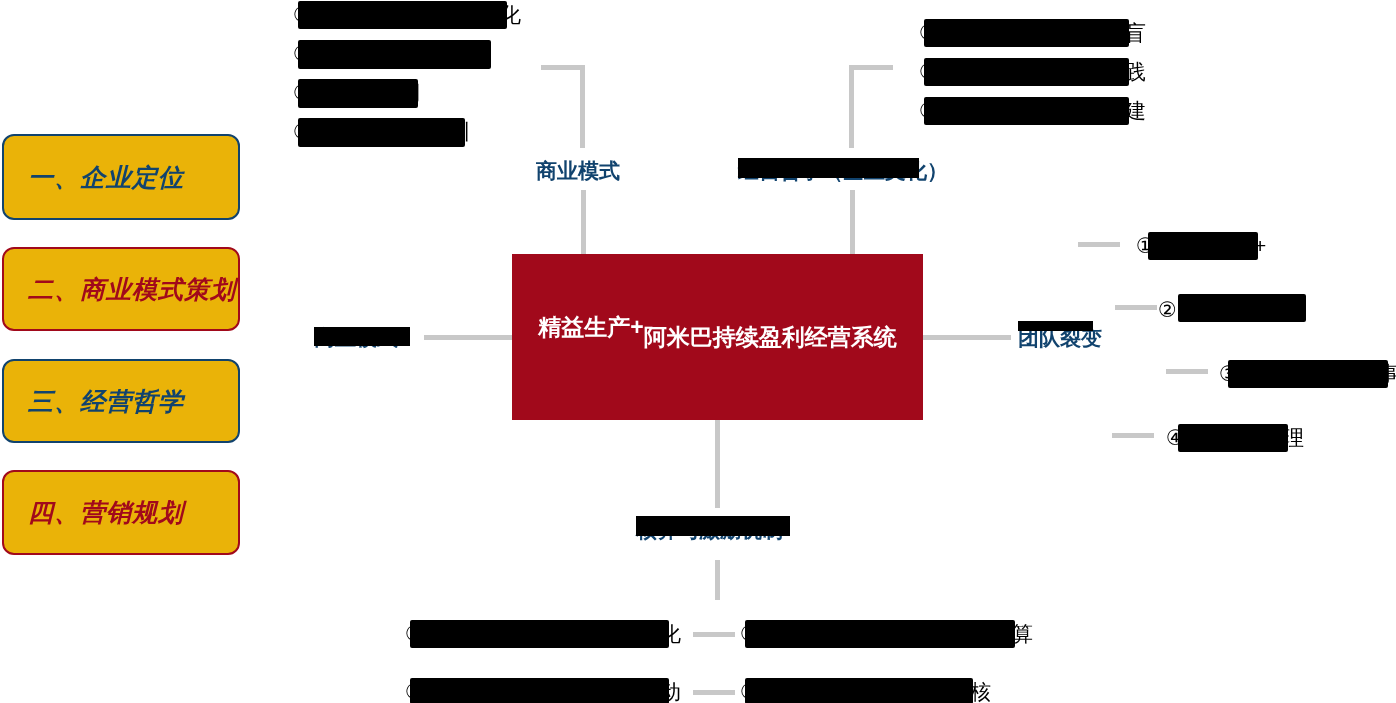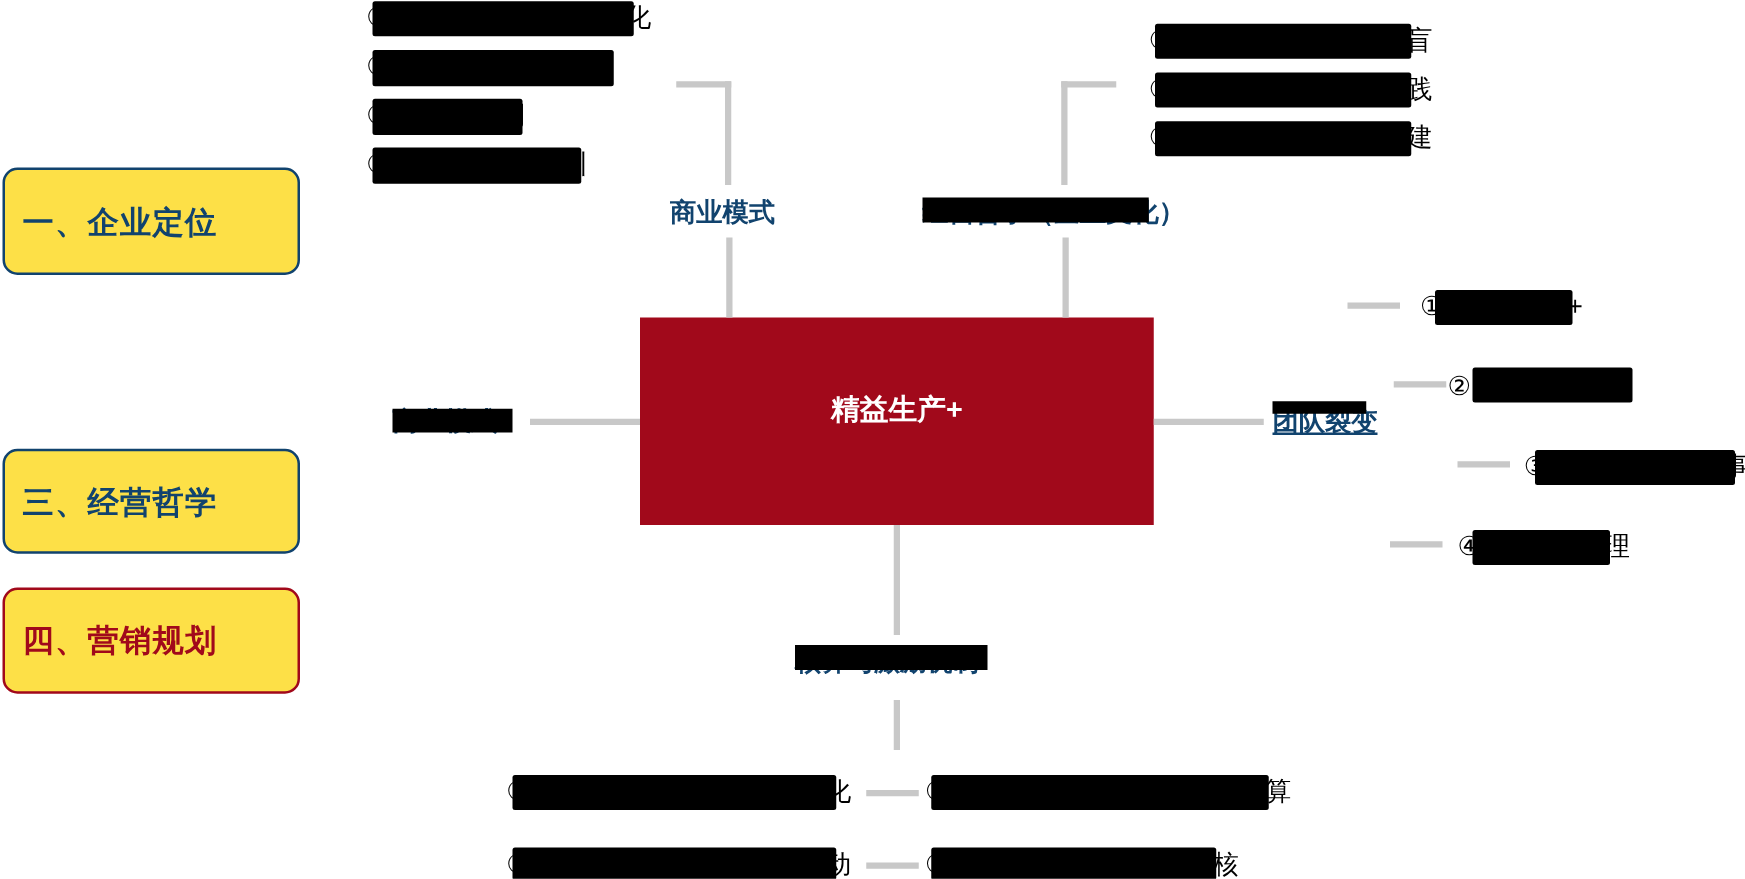--- a/index.html
+++ b/index.html
@@ -10,24 +10,25 @@
     font-family:"Liberation Sans","DejaVu Sans",sans-serif;
     overflow:hidden;
     position:relative;
   }
   #canvas{position:absolute;left:0;top:0;width:1396px;height:703px;}
 
   
   .agenda-box{
     position:absolute;
     box-sizing:border-box;
-    background:#fde047;
+    background:#eab308;
     border-radius:12px;
     display:flex;align-items:center;
-    padding-left:14px;
+    padding-left:24px;
+    font-style:italic;
   }
   .agenda-box.navy{border:2px solid #11436E;}
   .agenda-box.red{border:2px solid #A1091B;}
   .agenda-label{
     font-size:25px;font-weight:bold;letter-spacing:1px;
     white-space:nowrap;
   }
   .agenda-box.navy .agenda-label{color:#11436E;}
   .agenda-box.red  .agenda-label{color:#A1091B;}
 
@@ -88,31 +89,35 @@
 </style>
 </head>
 <body>
 
 <div id="canvas">
 
   <div class="agenda-box navy" style="left:2px;top:134px;width:238px;height:86px;">
     <span class="agenda-label">一、企业定位</span>
   </div>
 
+  <div class="agenda-box red" style="left:2px;top:247px;width:238px;height:84px;">
+    <span class="agenda-label">二、商业模式策划</span>
+  </div>
 
   <div class="agenda-box navy" style="left:2px;top:359px;width:238px;height:84px;">
     <span class="agenda-label">三、经营哲学</span>
   </div>
 
   <div class="agenda-box red" style="left:2px;top:470px;width:238px;height:85px;">
     <span class="agenda-label">四、营销规划</span>
   </div>
 
   <div class="hub" style="left:512px;top:254px;width:411px;height:166px;">
     <span class="hub-line l1">精益生产+</span>
+    <span class="hub-line l2">阿米巴持续盈利经营系统</span>
   </div>
 
   <div class="conn conn-v" style="left:581px;top:190px;height:64px;"></div>
 
   <div class="conn conn-v" style="left:850px;top:190px;height:64px;"></div>
 
   <div class="conn conn-h" style="left:424px;top:335px;width:88px;"></div>
 
   <div class="conn conn-h" style="left:923px;top:335px;width:88px;"></div>
 
@@ -123,21 +128,21 @@
   </div>
 
   <div class="branch-label" style="left:738px;top:160px;">
     <span>经营哲学（企业文化）</span>
   </div>
 
   <div class="branch-label" style="left:314px;top:327px;">
     <span>商业模式</span>
   </div>
 
-  <div class="branch-label" style="left:1018px;top:327px;text-decoration:underline;">
+  <div class="branch-label" style="left:1018px;top:327px;">
     <span>团队裂变</span>
   </div>
 
   <div class="branch-label" style="left:636px;top:519px;">
     <span>核算与激励机制</span>
   </div>
 
   <div class="redacted" style="left:314px;top:327px;width:96px;height:19px;border-radius:0;"></div>
   <div class="redacted" style="left:738px;top:158px;width:181px;height:20px;border-radius:0;"></div>
   <div class="redacted" style="left:636px;top:516px;width:154px;height:20px;border-radius:0;"></div>

